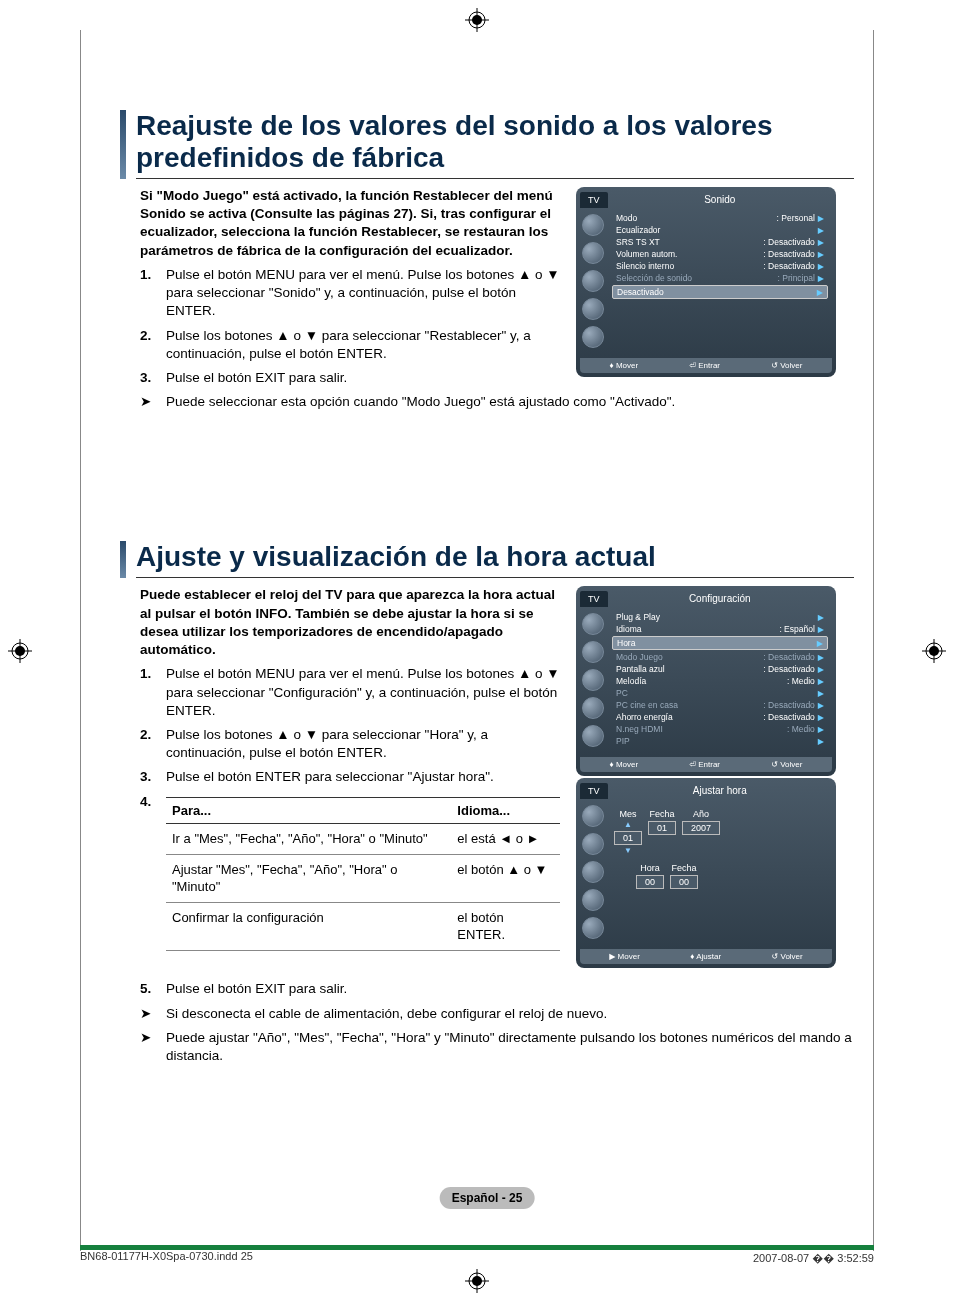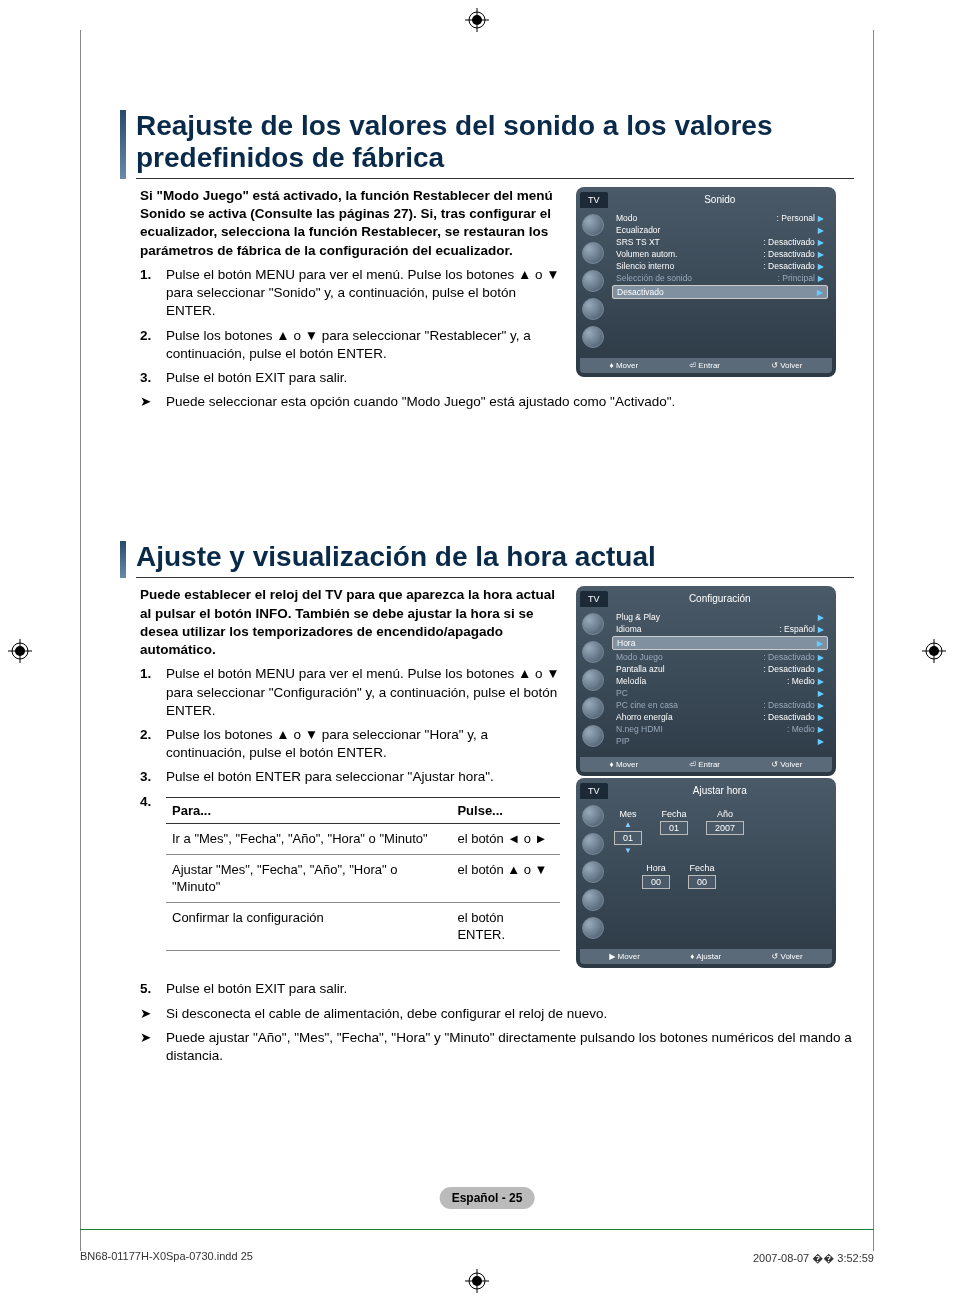--- a/index.html
+++ b/index.html
@@ -32,29 +32,29 @@
   .osd-icons { width: 28px; display: flex; flex-direction: column; gap: 6px; padding: 6px 2px; }
   .osd-icon { width: 22px; height: 22px; border-radius: 50%; background: radial-gradient(circle at 30% 30%, #9ab, #456); border: 1px solid #789; }
   .osd-list { flex: 1; padding: 4px 6px; }
   .osd-row { display: flex; justify-content: space-between; padding: 1px 2px; font-size: 8.5px; }
   .osd-row.hl { background: #8090a0; border: 1px solid #ccc; border-radius: 2px; margin: 1px -2px; padding: 1px 4px; }
   .osd-row .v { display: flex; align-items: center; gap: 3px; }
   .osd-row .tri { color: #6cf; font-size: 8px; }
   .osd-row.dim { color: #9ab; gap: 44px; }
   .osd-foot { background: #5a6a78; border-radius: 0 0 4px 4px; display: flex; justify-content: space-around; padding: 3px 4px; font-size: 8px; margin-top: 4px; }
   .clock-body { padding: 10px 6px 14px 6px; text-align: center; color: #fff; }
-  .clock-row { display: flex; justify-content: center; gap: 18px; margin-bottom: 8px; }
+  .clock-row { display: flex; justify-content: center; gap: 6px; margin-bottom: 8px; }
   .clock-col { display: flex; flex-direction: column; align-items: center; gap: 2px; font-size: 9px; }
   .clock-box { border: 1px solid #bbb; background: #4a5a68; padding: 1px 8px; font-size: 9px; }
   .mini-tri { font-size: 8px; color: #8cf; line-height: 1; }
   table.pt { width: 100%; border-collapse: collapse; font-size: 13px; margin-top: 4px; }
   table.pt th { text-align: left; border-top: 1px solid #333; border-bottom: 1px solid #333; padding: 4px 6px; font-weight: bold; }
   table.pt td { border-bottom: 1px solid #888; padding: 6px; vertical-align: top; }
   .page-foot { position: absolute; bottom: 12px; left: 50%; transform: translateX(-50%); background: #bbb; border-radius: 12px; padding: 4px 12px; font-size: 12px; font-weight: bold; }
-  .print-foot { position: absolute; bottom: 36px; left: 80px; right: 80px; border-top: 1px solid #15803d; display: flex; justify-content: space-between; font-size: 11px; padding-top: 20px; color: #333; }
+  .print-foot { position: absolute; bottom: 36px; left: 80px; right: 80px; border-top: 5px solid #15803d; display: flex; justify-content: space-between; font-size: 11px; padding-top: 0; color: #333; }
 </style>
 </head>
 <body>
 
 <div class="crop-top">
     <svg width="24" height="24">
       <circle cx="12" cy="12" r="8" fill="none" stroke="#000"></circle>
       <circle cx="12" cy="12" r="5" fill="#000"></circle>
       <line x1="12" y1="0" x2="12" y2="24" stroke="#000"></line>
       <line x1="0" y1="12" x2="24" y2="12" stroke="#000"></line>
@@ -212,25 +212,25 @@
           <div class="step">
               <span class="num">3.</span>
               <span>Pulse el botón ENTER para seleccionar "Ajustar hora".</span>
             </div>
           <div class="step">
               <span class="num">4.</span>
             <table class="pt">
               <tbody>
                   <tr>
                     <th>Para...</th>
-                    <th>Pulse...</th>
+                    <th>Idioma...</th>
                   </tr>
               <tr>
                     <td>Ir a "Mes", "Fecha", "Año", "Hora" o "Minuto"</td>
-                    <td>el botón ◄ o ►</td>
+                    <td>el está ◄ o ►</td>
                   </tr>
               <tr>
                     <td>Ajustar "Mes", "Fecha", "Año", "Hora" o "Minuto"</td>
                     <td>el botón ▲ o ▼</td>
                   </tr>
               <tr>
                     <td>Confirmar la configuración</td>
                     <td>el botón ENTER.</td>
                   </tr>
             </tbody>

